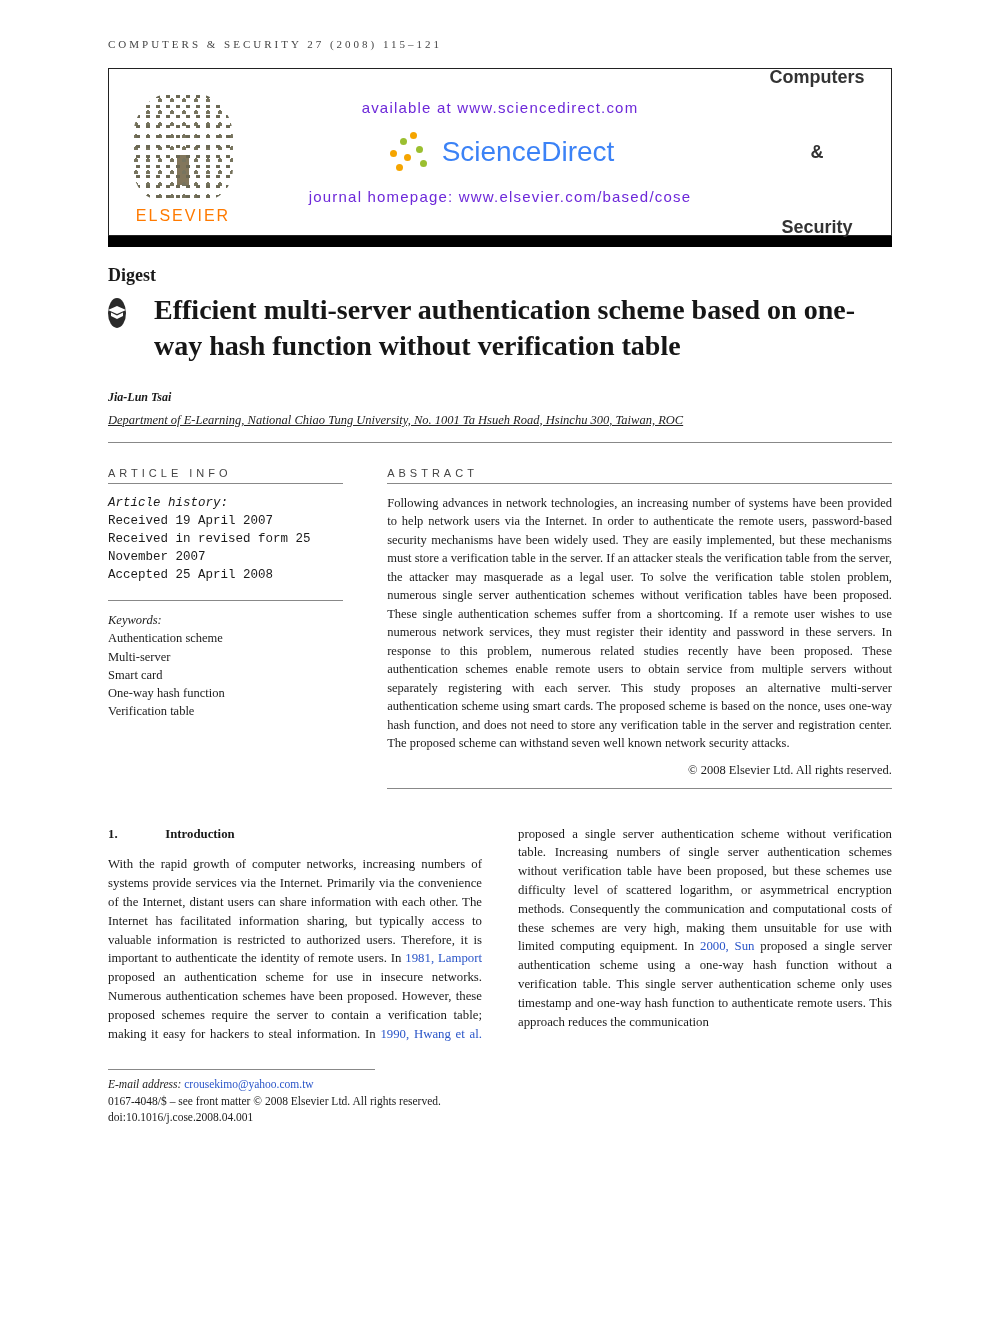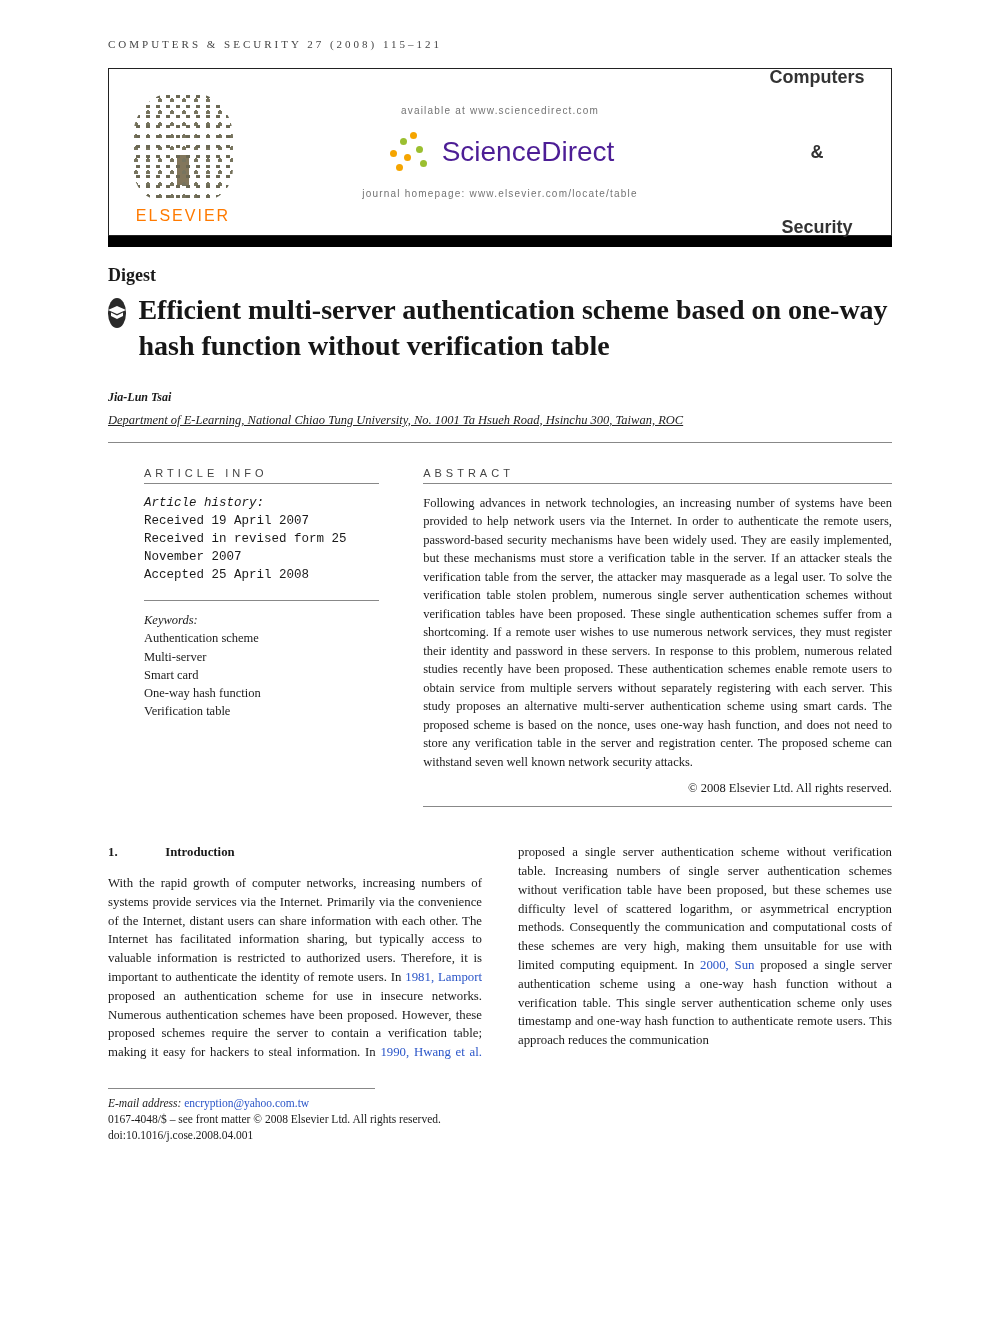--- a/index.html
+++ b/index.html
@@ -56,28 +56,28 @@
   .banner-mid {
     flex: 1;
     display: flex;
     flex-direction: column;
     align-items: center;
     justify-content: center;
     gap: 14px;
   }
   .avail-line, .homepage-line {
     font-family: Arial, sans-serif;
-    font-size: 10px;
+    font-size: 15px;
     letter-spacing: 1.2px;
-    color: #737373;
+    color: #6d28d9;
   }
   .sd-logo {
     display: flex; align-items: center; gap: 12px;
     font-family: Arial, sans-serif;
-    font-size: 28px; color: #4c1d95;
+    font-size: 28px; color: #3b82f6;
   }
   .sd-logo .dots {
     width: 44px; height: 44px; position: relative;
   }
   .sd-logo .dots span {
     position: absolute; width: 7px; height: 7px; border-radius: 50%;
   }
   .banner-right {
     width: 148px;
     display: flex; flex-direction: column; align-items: center; justify-content: center;
@@ -86,21 +86,21 @@
     text-align: center;
     gap: 48px;
   }
   .black-bar {
     height: 11px; background:#000; width:100%; margin: 0 0 18px 0;
   }
   .digest-label {
     font-family: 'Georgia', serif; font-weight: 700; font-size: 18px; margin: 4px 0 6px;
   }
   .title-wrap {
-    display: flex; align-items: flex-start; gap: 12px;
+    display: flex; align-items: flex-start; gap: 28px;
   }
   .cap-icon {
     width: 30px; height: 30px; border-radius: 50%; background:#2a2a2a;
     display:flex;align-items:center;justify-content:center;color:#fff;font-size:16px;
     margin-top: 6px;
   }
   h1.title {
     font-family: Georgia, serif;
     font-weight: 700;
     font-size: 28px;
@@ -120,21 +120,21 @@
     font-size: 12.5px;
     color:#222;
     padding-bottom: 14px;
     border-bottom: 1px solid #888;
     text-decoration: underline;
   }
   .meta-row {
     display:flex; gap: 44px; margin-top: 24px;
     font-size: 12.5px;
   }
-  .meta-left { width: 30%; margin-left: 36px; }
+  .meta-left { width: 30%; }
   .meta-right { flex:1; }
   .meta-hd {
     font-family: Arial, sans-serif;
     letter-spacing: 4px;
     font-size: 11px;
     color:#444;
     margin-bottom: 4px;
   }
   .meta-left .rule, .meta-right .rule { border-top:1px solid #888; margin-bottom:10px; }
   .hist p { font-family: Liberation Mono, monospace; line-height:1.45; }
@@ -187,21 +187,21 @@
         <span style="background:#f5a500;left:4px;top:20px"></span>
         <span style="background:#9bbf30;left:14px;top:8px"></span>
         <span style="background:#f5a500;left:24px;top:2px"></span>
         <span style="background:#9bbf30;left:30px;top:16px"></span>
         <span style="background:#f5a500;left:18px;top:24px"></span>
         <span style="background:#9bbf30;left:34px;top:30px"></span>
         <span style="background:#f5a500;left:10px;top:34px"></span>
       </div>
       <span>ScienceDirect</span>
     </div>
-    <div class="homepage-line">journal homepage: www.elsevier.com/locate/table</div>
+    <div class="homepage-line">journal homepage: www.elsevier.com/based/cose</div>
   </div>
   <div class="banner-right">
     <div>Computers</div>
     <div>&amp;</div>
     <div>Security</div>
   </div>
 </div>
 <div class="black-bar"></div>
 
 <div class="digest-label">Digest</div>
@@ -253,17 +253,17 @@
     <span class="sec-num">1.</span>
     <span class="sec-title">Introduction</span>
   </div>
   <span>With the rapid growth of computer networks, increasing numbers of systems provide services via the Internet. Primarily via the convenience of the Internet, distant users can share information with each other. The Internet has facilitated information sharing, but typically access to valuable information is restricted to authorized users. Therefore, it is important to authenticate the identity of remote users. In </span><span class="cite">1981, Lamport</span><span> proposed an authentication scheme for use in insecure networks. Numerous authentication schemes have been proposed. However, these proposed schemes require the server to contain a verification table; making it easy for hackers to</span>
   <span>steal information. In </span><span class="cite">1990, Hwang et al.</span><span> proposed a single server authentication scheme without verification table. Increasing numbers of single server authentication schemes without verification table have been proposed, but these schemes use difficulty level of scattered logarithm, or asymmetrical encryption methods. Consequently the communication and computational costs of these schemes are very high, making them unsuitable for use with limited computing equipment. In </span><span class="cite">2000, Sun</span><span> proposed a single server authentication scheme using a one-way hash function without a verification table. This single server authentication scheme only uses timestamp and one-way hash function to authenticate remote users. This approach reduces the communication</span>
 </div>
 
 <div class="footrule"></div>
 <div class="footnotes">
   <div>
-    <span style="font-style:italic">E-mail address: </span><span class="cite">encryption@yahoo.com.tw</span>
+    <span style="font-style:italic">E-mail address: </span><span class="cite">crousekimo@yahoo.com.tw</span>
   </div>
   <div>0167-4048/$ – see front matter © 2008 Elsevier Ltd. All rights reserved.</div>
   <div>doi:10.1016/j.cose.2008.04.001</div>
 </div>
 
 </body></html>

